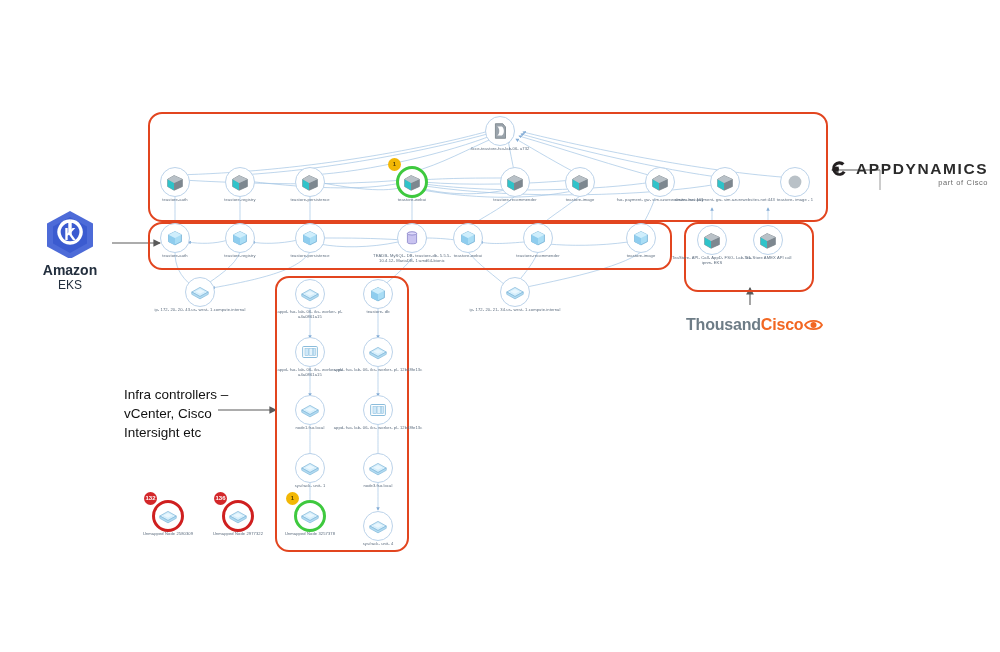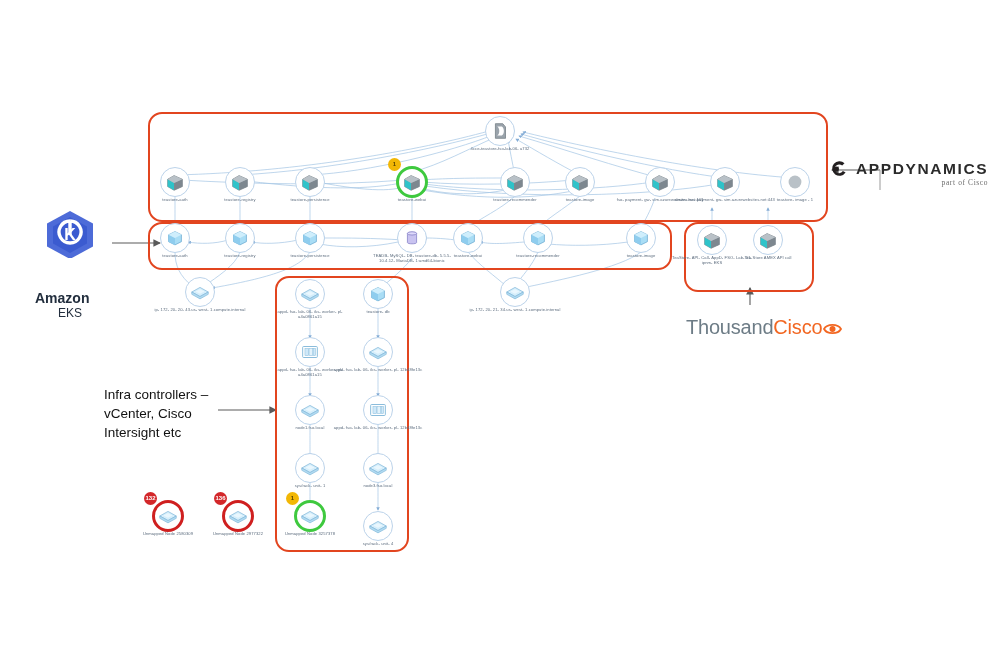--- a/index.html
+++ b/index.html
@@ -25,26 +25,26 @@
              font-size:4.1px;line-height:5.1px;color:#5b6b7d;letter-spacing:.1px;
              word-wrap:break-word;}
   .node .lbl.wide{left:-60px;width:120px;}
   .badge{position:absolute;left:-24px;top:-24px;width:13px;height:13px;border-radius:50%;
          color:#fff;font-size:6px;line-height:13px;text-align:center;font-weight:bold;}
   .badge.warn{background:#f2b705;color:#5a4500;}
   .badge.crit{background:#d3272a;}
 
   
   .logo{position:absolute;}
-  .eks-txt{font-size:14px;font-weight:bold;color:#232f3e;text-align:left;
-           line-height:16px;margin-top:28px;}
+  .eks-txt{font-size:14px;font-weight:bold;color:#232f3e;text-align:center;
+           line-height:16px;}
   .eks-sub{font-size:12px;color:#232f3e;text-align:center;}
   .appd-txt{font-size:15.5px;font-weight:bold;letter-spacing:1.6px;color:#2b2b2b;}
-  .appd-sub{font-size:7.5px;color:#6b6b6b;letter-spacing:.6px;text-align:right;font-family:Liberation Serif, serif;}
-  .te-txt{font-size:20px;font-weight:normal;letter-spacing:-.2px;margin-top:48px;}
+  .appd-sub{font-size:7.5px;color:#6b6b6b;letter-spacing:.6px;text-align:right;}
+  .te-txt{font-size:16px;font-weight:bold;letter-spacing:-.2px;margin-top:48px;}
   .te-a{color:#6d7c86;}
   .te-b{color:#f26722;}
   .note{position:absolute;font-size:13.5px;line-height:19px;color:#111;}
 </style>
 </head>
 <body>
 
 <div id="stage">
 
   <svg class="edges" viewBox="0 0 1000 652">
@@ -156,21 +156,21 @@
     <div class="appd-sub">part of Cisco</div>
   </div>
 
   <div class="logo" style="left:686px;top:316px;">
     <span class="te-txt te-a">Thousand</span><span class="te-txt te-b">Cisco</span><svg width="19" height="14" viewBox="0 0 19 14" style="vertical-align:-2px;margin-left:1px;">
       <path d="M1,7 C4,1.5 15,1.5 18,7 C15,12.5 4,12.5 1,7 Z" fill="none" stroke="#f26722" stroke-width="1.8"></path>
       <circle cx="9.5" cy="7" r="3" fill="#f26722"></circle>
     </svg>
   </div>
 
-  <div class="note" style="left:104px;top:385px;width:105px;">
+  <div class="note" style="left:124px;top:385px;width:105px;">
     <span>Infra controllers – vCenter, Cisco Intersight etc</span>
   </div>
 
 <div class="node" style="left: 500px; top: 131px;">
       <div class="ring"></div>
       <div class="glyph"><svg viewBox="0 0 24 24" width="22" height="22">
           <path d="M7,4 L15,4 L18,7.5 L18,20 L7,20 Z" fill="#9aa3ab" stroke="#6f787f" stroke-width="0.8"></path>
           <path d="M9,7 C12,9 12,15 9,17 L14,17 C17,15 17,9 14,7 Z" fill="#ffffff"></path>
         </svg></div>
       <div class="lbl">4cce-teastore-fso-lab-06- a732</div>

